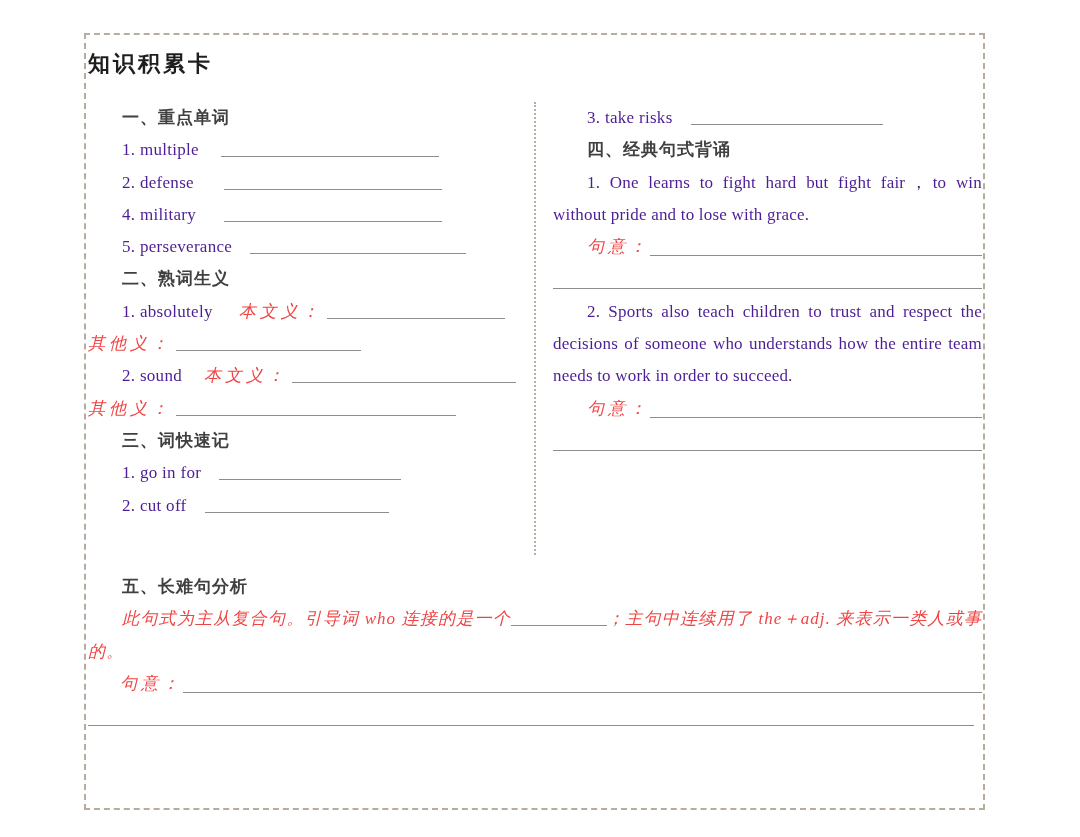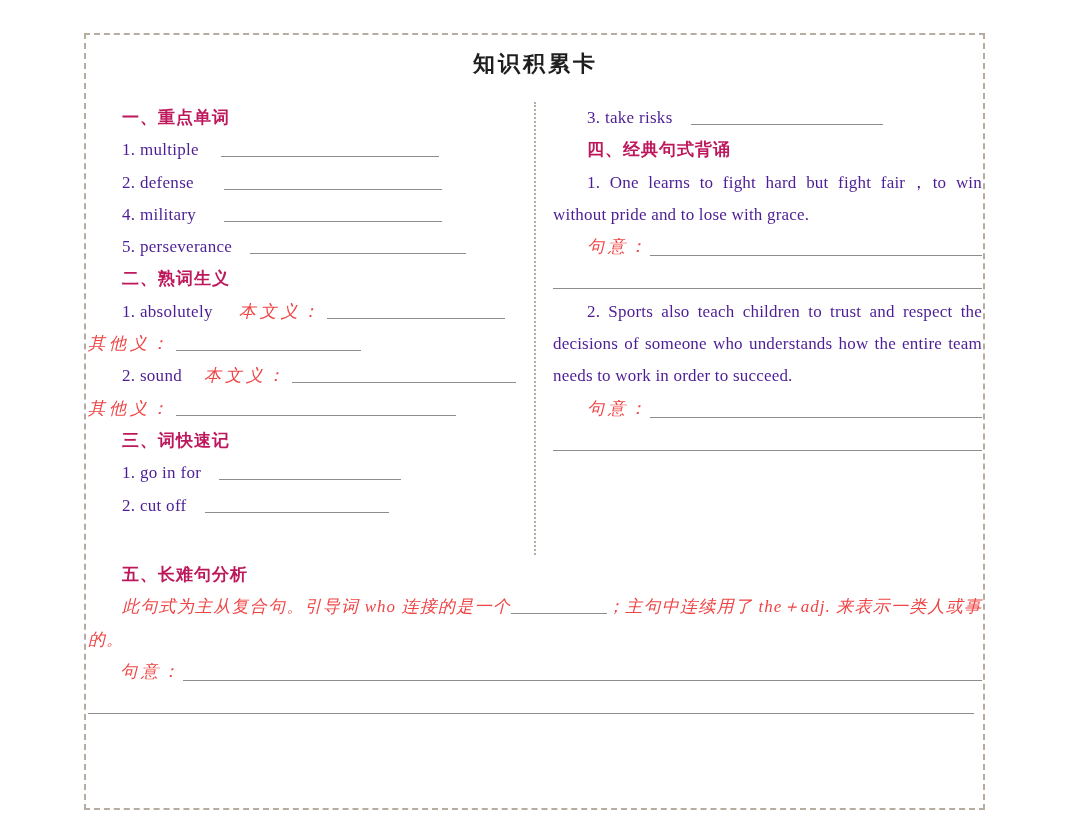--- a/index.html
+++ b/index.html
@@ -6,37 +6,37 @@
   html,body { width:1080px; height:837px; background:#ffffff; }
   body { position:relative; font-family:"Liberation Serif", serif; color:#3a3a3a; }
 
   .card {
     position:absolute; left:84px; top:33px; width:901px; height:777px;
     border:2px dashed #b6ac9f;
     padding:14px 0 0 2px;
   }
 
   .card-title {
-    text-align:center;
+    text-align:left;
     font-family:"Liberation Sans", sans-serif;
     font-weight:bold; font-size:22px; color:#1e1e1e;
     letter-spacing:3px; height:30px; line-height:30px;
   }
 
   .cols { display:flex; margin-top:23px; height:453px; }
   .col-left  { width:446px; }
   .col-right { flex:1; border-left:2px dotted #b6ac9f; padding-left:17px; padding-right:1px; }
 
   .row { height:32.3px; line-height:32.3px; white-space:nowrap; }
   .row-flex { display:flex; align-items:flex-start; }
   .indent { padding-left:34px; }
 
   .hei {
     font-family:"Liberation Sans", sans-serif;
-    font-weight:bold; font-size:17px; color:#be185d; letter-spacing:1px;
+    font-weight:bold; font-size:17px; color:#404040; letter-spacing:1px;
   }
   .eng { font-size:17px; color:#4c1d95; letter-spacing:0.3px; }
   .kai {
     font-family:"Liberation Serif", serif;
     font-style:italic; font-size:17px; color:#ef4444; letter-spacing:4px;
   }
   .kai-tight { letter-spacing:1px; }
 
   .blank {
     display:inline-block; height:15px;
@@ -46,21 +46,21 @@
   .blank-fill {
     flex:1 1 auto; height:25px;
     border-bottom:1.5px solid #8d8d8d;
   }
   .hr { height:26px; border-bottom:1.5px solid #8d8d8d; }
 
   .para { line-height:32.3px; text-align:justify; font-size:17px; color:#3d3d3d; }
   .para .eng { letter-spacing:0.2px; }
   .first-indent { text-indent:34px; }
 
-  .bottom { margin-top:4px; padding-right:1px; }
+  .bottom { margin-top:16px; padding-right:1px; }
   .wide-ls { letter-spacing:0.25px; }
 </style>
 </head>
 <body>
 
 <div class="card">
 
   <div class="card-title">知识积累卡</div>
 
   <div class="cols">

